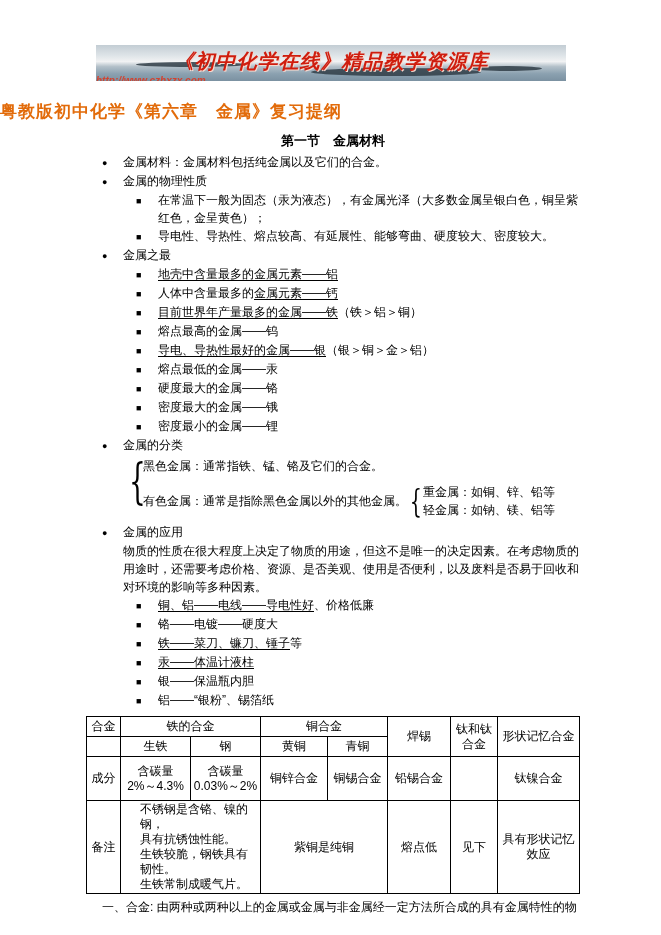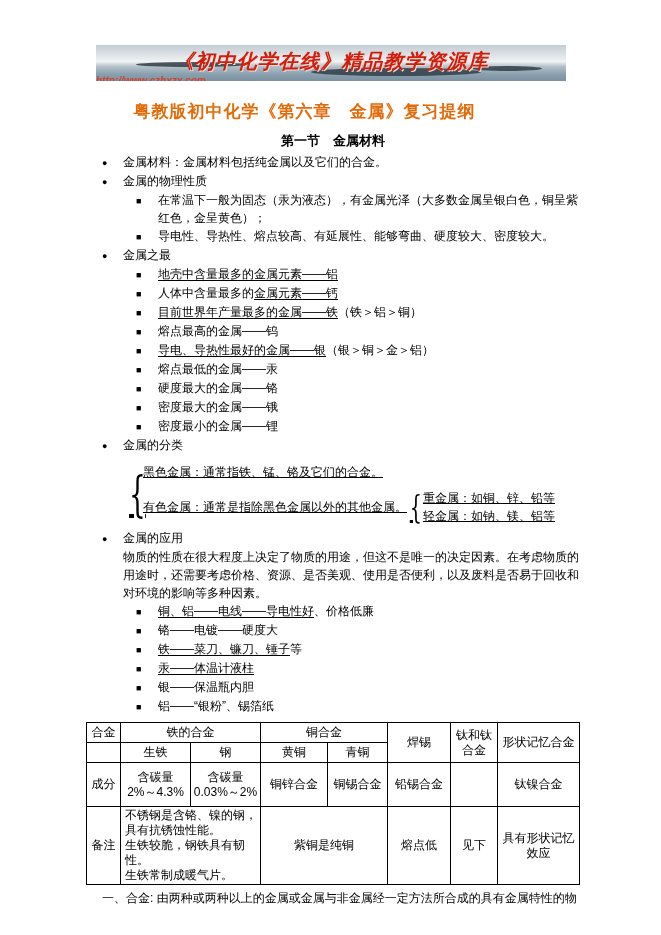--- a/index.html
+++ b/index.html
@@ -21,51 +21,51 @@
     position:relative; text-align:center; margin-top:4px;
     color:#cf1d0e; font-weight:bold; font-style:italic; font-size:20px;
     letter-spacing:1px; text-shadow:1px 1px 0 #f6d9cf; line-height:24px;
   }
   .banner-url {
     position:relative; color:#d24330; font-weight:bold;
     font-size:10px; line-height:16px; font-style:italic;
   }
   
   .page-title {
-    position:absolute; top:100px; left:0; width:609px; text-align:center;
+    position:absolute; top:100px; left:0; width:609px; text-align:left;
     color:#e26b0a; font-size:17px; font-weight:bold; letter-spacing:1px;
   }
   
   .content { position:absolute; left:86px; top:132px; width:494px; font-size:12px; line-height:18px; }
   .section-title { text-align:center; font-weight:bold; font-size:13px; margin-bottom:3px; }
   .l1 { display:flex; padding-left:16px; }
   .l2 { display:flex; padding-left:50px; }
   .m1 { flex:none; width:21px; }
   .m1::before { content:"●"; font-size:9px; }
   .m2 { flex:none; width:22px; }
   .m2::before { content:"■"; font-size:9px; }
   .u { text-decoration:underline; text-underline-offset:2px; }
   .para { padding-left:37px; }
   
-  .classify { display:flex; align-items:center; margin-left:39px; margin-top:8px; margin-bottom:4px;text-decoration:underline; }
+  .classify { display:flex; margin-left:39px; margin-top:2px; margin-bottom:4px; }
   .brace { font-family:"DejaVu Serif","Liberation Serif",serif; line-height:1; flex:none; font-weight:normal; }
   .brace-big::before { content:"{"; }
   .brace-big { font-size:48px; transform:scaleX(.55); width:18px; text-align:center; }
   .brace-small::before { content:"{"; }
   .brace-small { font-size:32px; transform:scaleX(.6); width:14px; text-align:center; }
   .classify-col { display:flex; flex-direction:column; }
   .classify-line1 { margin-bottom:8px; }
   .colored-row { display:flex; align-items:center; }
   .sub-col { display:flex; flex-direction:column; margin-left:2px; }
   
   table { border-collapse:collapse; table-layout:fixed; width:493px; margin-top:6px; }
   td { border:1px solid #000; text-align:center; vertical-align:middle;
        font-size:12px; line-height:15px; padding:1px 2px; white-space:pre-line; overflow:hidden; }
   tr.r1 { height:20px; } tr.r2 { height:20px; } tr.r3 { height:44px; } tr.r4 { height:62px; }
-  .notes-iron { text-align:left; padding-left:4px;margin-left:40px; }
+  .notes-iron { text-align:left; padding-left:19px;margin-left:40px; }
   
   .footnote { margin-top:4px; padding-left:16px; white-space:nowrap; }
 </style>
 </head>
 <body>
 
 <div class="banner">
   <div class="rock rock1"></div>
   <div class="rock rock2"></div>
   <div class="rock rock3"></div>

